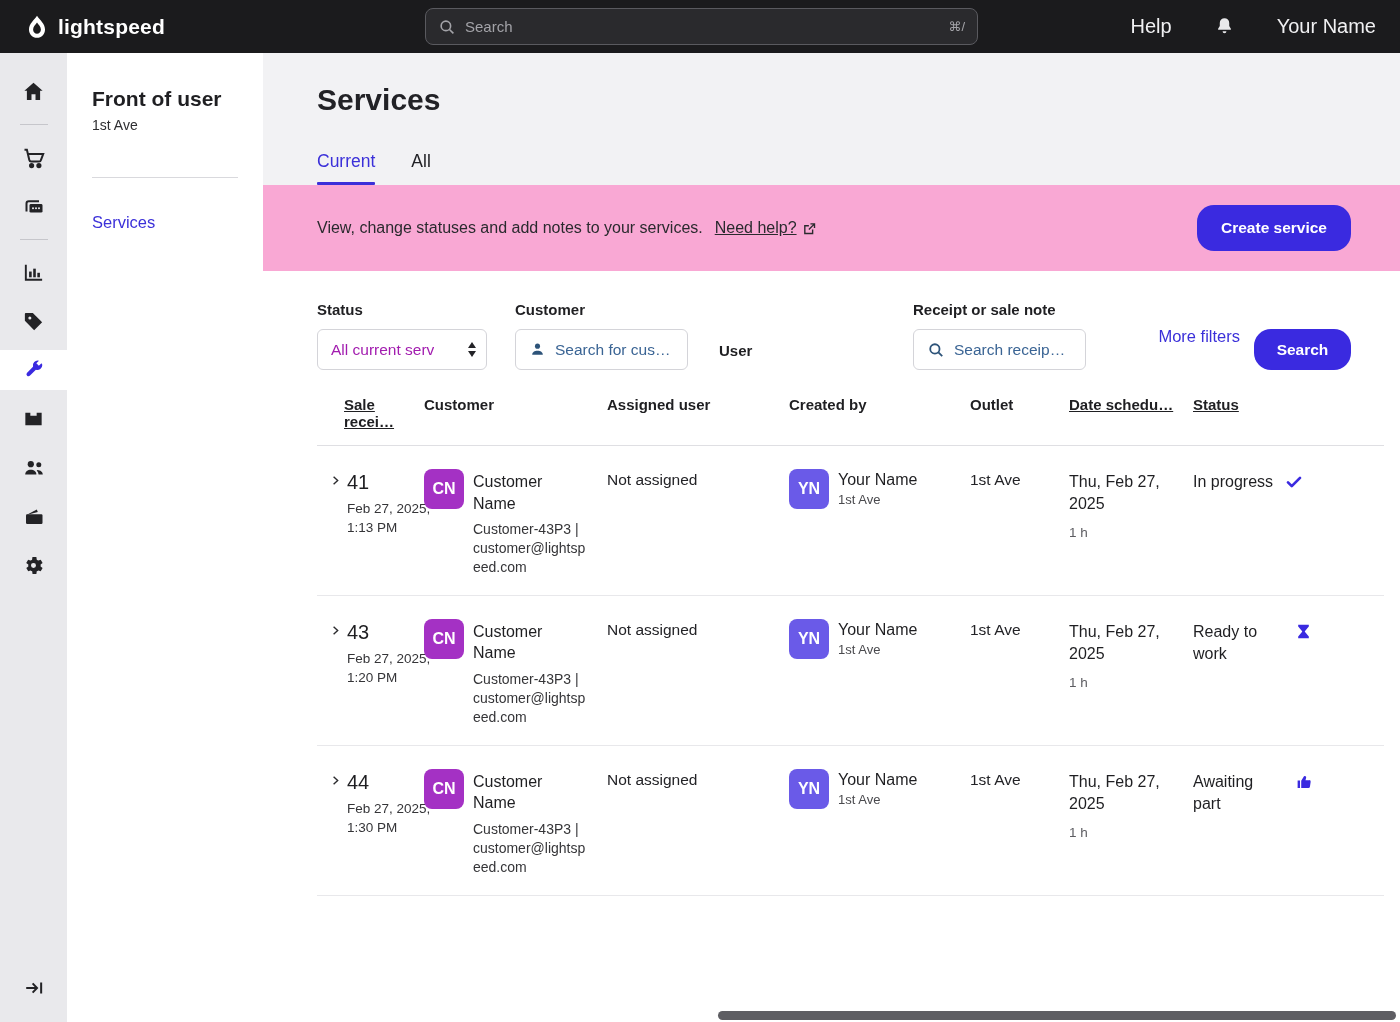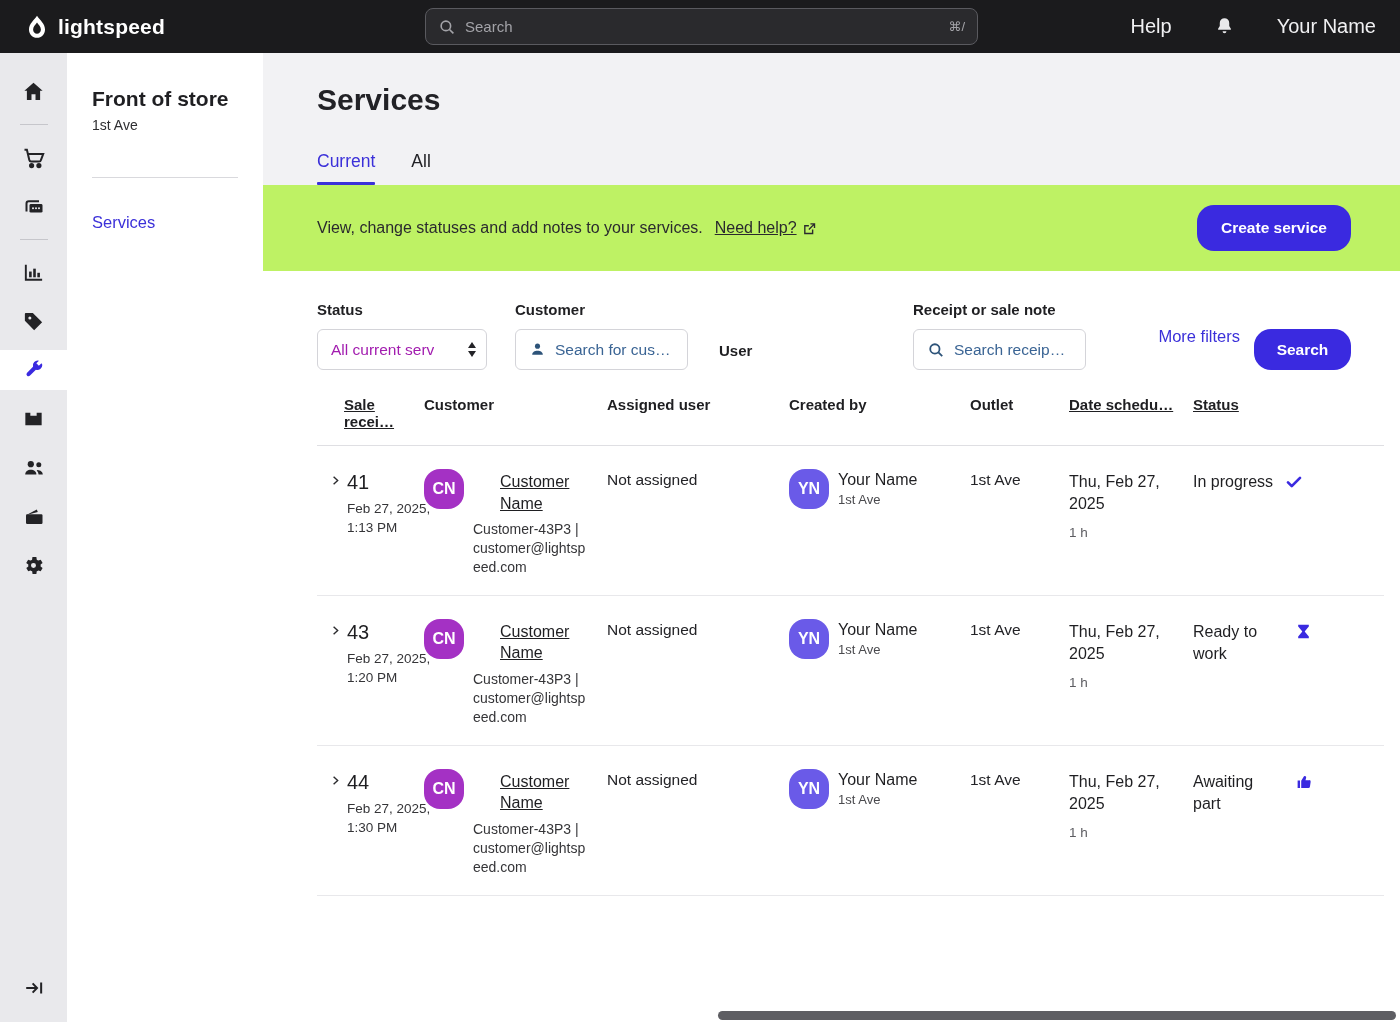--- a/index.html
+++ b/index.html
@@ -35,21 +35,21 @@
   .subnav-item .active-bar { position:absolute; right:-171px; top:-14px; width:4px; height:48px; background:#3b30d9; border-radius:2px; }
 
   
   .main { flex:1; background:#f2f2f4; display:flex; flex-direction:column; position:relative; overflow:hidden; }
   .page-title { font-size:30px; font-weight:700; color:#222226; margin:30px 0 0 54px; }
   .tabs { display:flex; gap:36px; margin:34px 0 0 54px; }
   .tab { font-size:17.5px; color:#232327; padding-bottom:13px; cursor:pointer; position:relative; }
   .tab.active { color:#3b30d9; }
   .tab.active::after { content:""; position:absolute; left:0; right:0; bottom:0; height:3.5px; background:#3b30d9; border-radius:1px; }
 
-  .banner { background:#bef264; height:86px; display:flex; align-items:center; padding:0 49px 0 54px; }
+  .banner { background:#f9a8d4; height:86px; display:flex; align-items:center; padding:0 49px 0 54px; }
   .banner-text { font-size:16px; color:#2a2a2e; display:flex; align-items:center; gap:6px; }
   .banner-link { color:#2a2a2e; text-decoration:underline; cursor:pointer; display:inline-flex; align-items:center; gap:5px; margin-left:6px; }
   .btn-primary { background:#3a2ae0; color:#fff; border:none; border-radius:17px; font-family:inherit; font-weight:700; cursor:pointer; }
   .create-btn { margin-left:auto; width:154px; height:46px; font-size:15.5px; }
 
   .card { background:#ffffff; flex:1; padding:30px 0 0 54px; position:relative; }
 
   
   .filters { display:flex; align-items:flex-end; padding-right:49px; }
   .filter { display:flex; flex-direction:column; }
@@ -78,24 +78,24 @@
   .th.sortable { text-decoration:underline; cursor:pointer; }
   .th:first-child { padding-left:27px; }
   .tbody-row { border-bottom:1px solid #e8e8eb; min-height:122px; padding:25px 0 18px; }
 
   .receipt-cell { display:flex; gap:5px; padding-left:12px; }
   .chev { color:#2b2b2e; margin-top:3px; cursor:pointer; flex-shrink:0; }
   .receipt-no { font-size:20px; color:#1f1f22; }
   .receipt-date { font-size:13.5px; color:#353538; margin-top:6px; line-height:1.4; width:84px; }
 
   .cust-cell { display:flex; gap:9px; }
-  .avatar { width:40px; height:40px; border-radius:16px; color:#fff; font-weight:700; font-size:16px; display:flex; align-items:center; justify-content:center; flex-shrink:0; margin-top:-2px; }
+  .avatar { width:40px; height:40px; border-radius:8px; color:#fff; font-weight:700; font-size:16px; display:flex; align-items:center; justify-content:center; flex-shrink:0; margin-top:-2px; }
   .avatar.purple { background:#a431c4; }
   .avatar.indigo { background:#6a5ae8; }
-  .cust-name { font-size:16px; color:#1f1f22; text-decoration:underline; cursor:pointer; width:86px; line-height:1.35;margin-left:27px; }
+  .cust-name { font-size:16px; color:#1f1f22; cursor:pointer; width:86px; line-height:1.35; }
   .cust-detail { font-size:14px; color:#353538; margin-top:6px; width:114px; line-height:1.35; overflow-wrap:anywhere; }
   .cell-text { font-size:15.5px; color:#232327; }
   .creator-cell { display:flex; gap:9px; }
   .creator-name { font-size:16px; color:#1f1f22; }
   .creator-outlet { font-size:13px; color:#4a4a4e; margin-top:3px; }
   .sched { font-size:16px; color:#1f1f22; width:92px; line-height:1.4; }
   .duration { font-size:13.5px; color:#5c5c61; margin-top:9px; }
   .status-cell { display:flex; gap:12px; }
   .status-label { font-size:16px; color:#1f1f22; max-width:90px; line-height:1.4; }
   .status-icon { color:#3a2ae0; margin-top:2px; flex-shrink:0; }
@@ -229,21 +229,21 @@
     <div class="rail-item rail-bottom">
       <span>
           <svg width="22" height="22" viewBox="0 0 24 24" fill="none" stroke="currentColor" stroke-width="2.2">
             <path d="M3.5 12h11.5M10.5 7l4.8 5-4.8 5M19.8 6v12"></path>
           </svg>
         </span>
     </div>
   </nav>
 
   <aside class="subnav">
-    <div class="subnav-title">Front of store</div>
+    <div class="subnav-title">Front of user</div>
     <div class="subnav-sub">1st Ave</div>
     <div class="subnav-divider"></div>
     <div class="subnav-item">
       <span>Services</span>
       <span class="active-bar"></span>
     </div>
   </aside>
 
   <main class="main">
     <h1 class="page-title">Services</h1>

